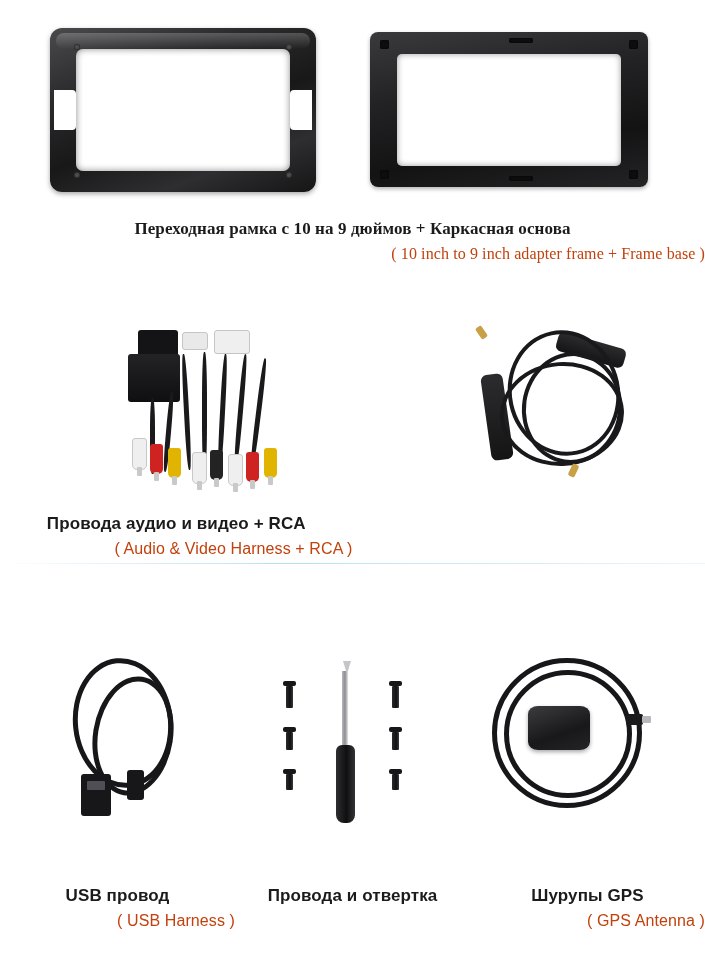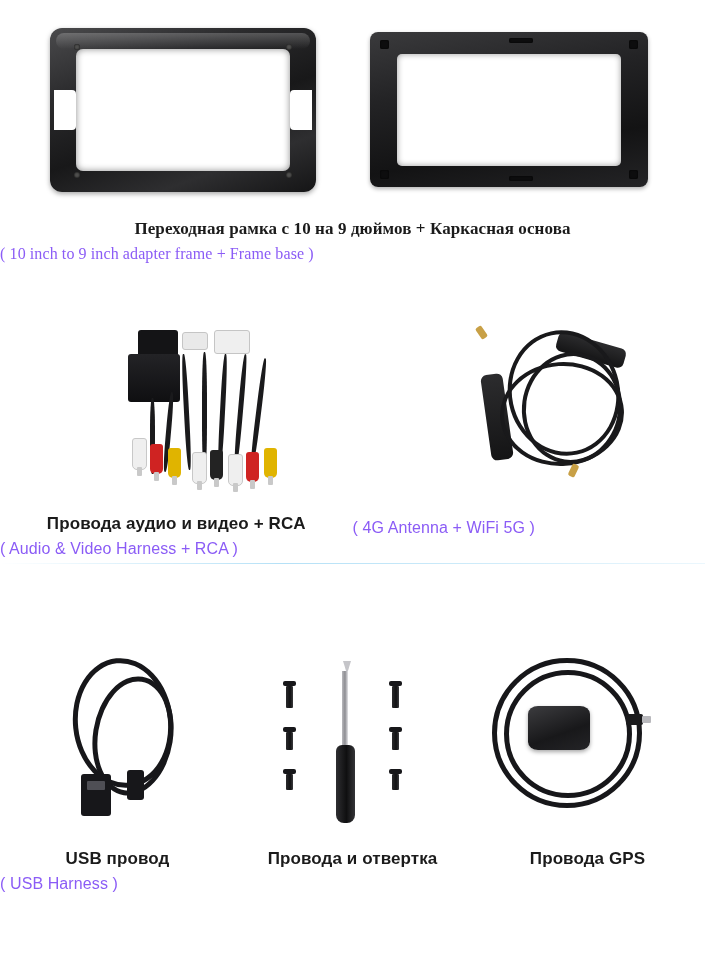--- a/index.html
+++ b/index.html
@@ -29,24 +29,24 @@
   }
   .caption-ru {
     text-align: center;
     font-size: 17px;
     font-weight: bold;
     color: #1b1b1b;
     letter-spacing: 0.1px;
     line-height: 1.25;
   }
   .caption-en {
-    text-align: left;
+    text-align: right;
     font-size: 16px;
     font-weight: normal;
-    color: #8b5cf6;
+    color: #c2410c;
     line-height: 1.3;
     margin-top: 5px;
     letter-spacing: 0.1px;
   }
 
   
   #row-frames {
     top: 0;
     left: 0;
     height: 300px;
@@ -300,20 +300,21 @@
     height: 7px;
     background: #b9b9bd;
     border-radius: 1px;
   }
 
   .caption-block { position: absolute; width: 100%; }
   .tri-col {
     position: absolute;
     width: 100%;
     display: flex;
+    margin-top: 37px;
   }
   .tri-col > div { flex: 1; }
   .two-col {
     position: absolute;
     width: 100%;
     display: flex;
   }
   .two-col > div { flex: 1; }
 </style>
 </head>
@@ -403,21 +404,20 @@
       <div class="sma" style="left:8px; top:8px; transform:rotate(-35deg);"></div>
       <div class="sma" style="left:100px; top:146px; transform:rotate(25deg);"></div>
     </div>
 
     <div class="two-col" style="top:225px;">
       <div>
         <div class="caption-ru">Провода аудио и видео + RCA</div>
         <div class="caption-en">( Audio &amp; Video Harness + RCA )</div>
       </div>
       <div>
-        <div class="caption-en">( 4G Antenna + WiFi 5G )</div>
       </div>
     </div>
 
     <div class="hr-line" style="top:275px;"></div>
   </div>
 
   <div class="section" id="row-bottom">
 
     <div class="usb-wrap">
       <div class="usb-cable" style="left:18px; top:8px; width:90px; height:120px; transform:rotate(-6deg);"></div>
@@ -460,18 +460,19 @@
 
     <div class="tri-col" style="top:228px;">
       <div>
         <div class="caption-ru">USB провод</div>
         <div class="caption-en">( USB Harness )</div>
       </div>
       <div>
         <div class="caption-ru">Провода и отвертка</div>
       </div>
       <div>
-        <div class="caption-ru">Провода GPS</div>
+        <div class="caption-ru">Шурупы GPS</div>
+        <div class="caption-en">( GPS Antenna )</div>
       </div>
     </div>
   </div>
 
 </div>
 
 </body></html>

